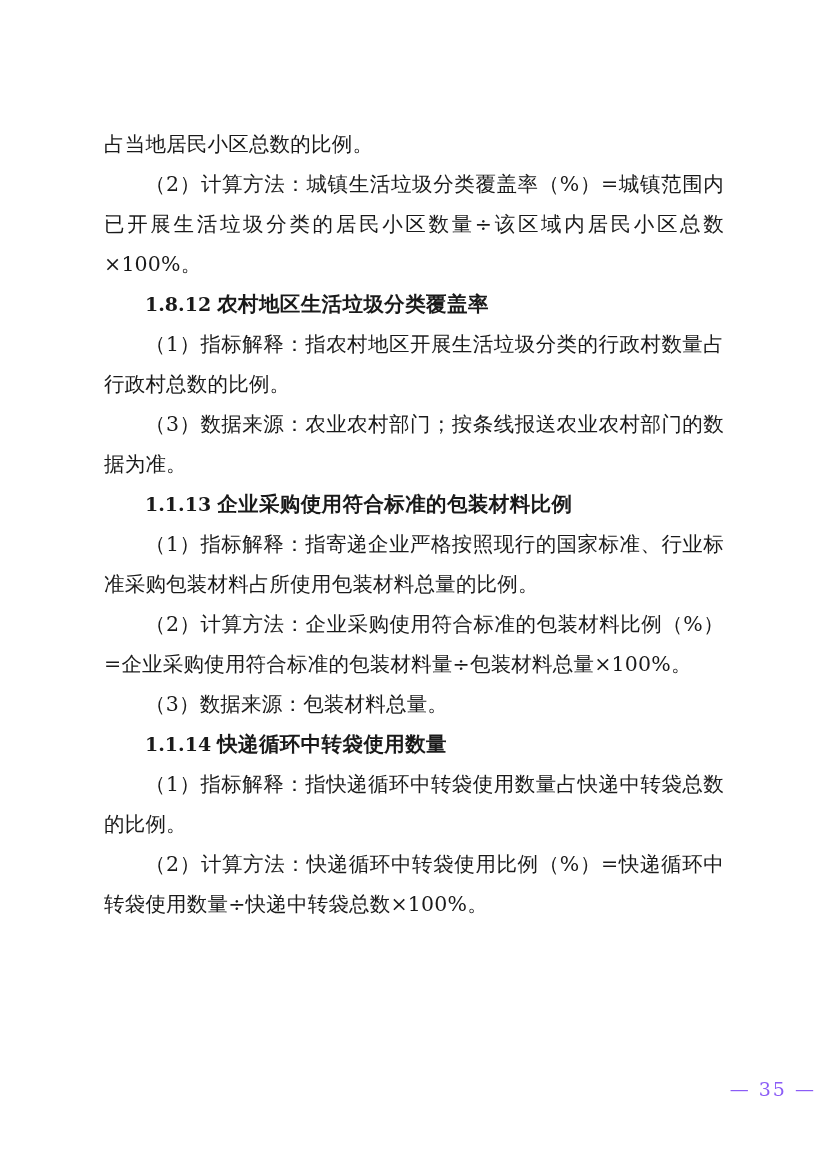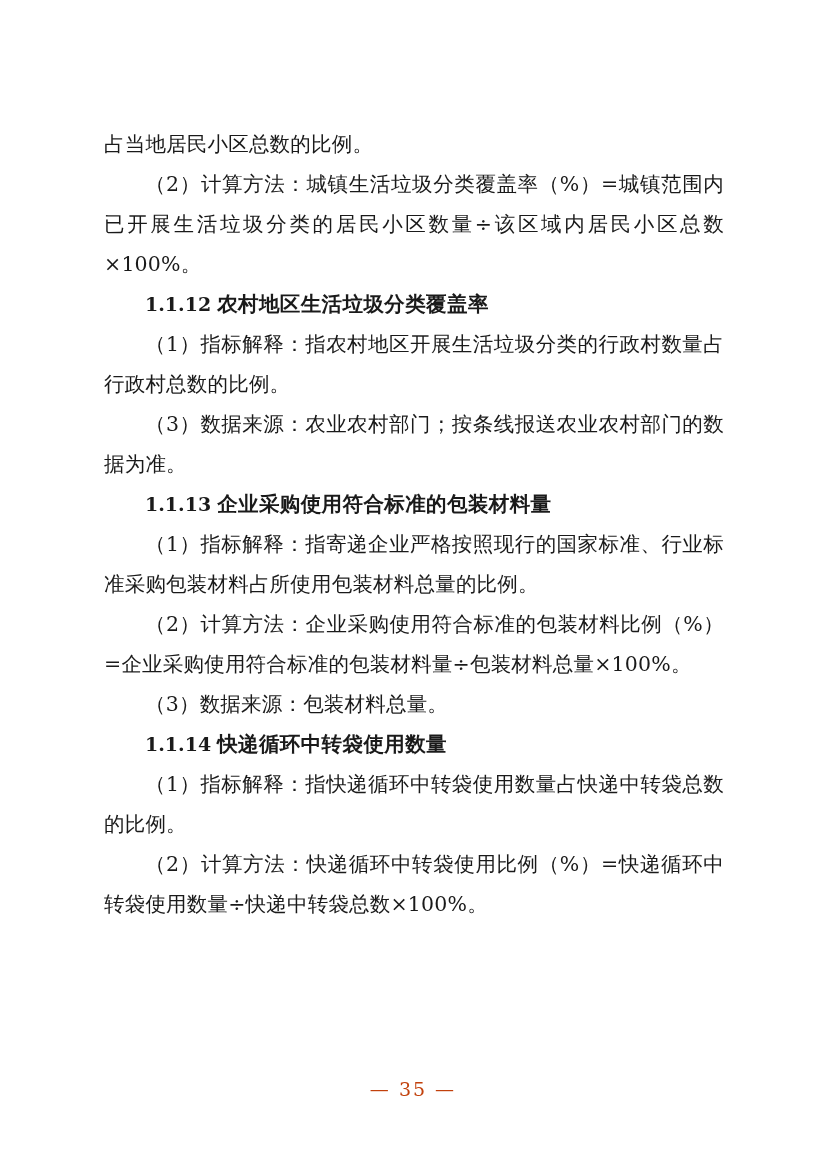--- a/index.html
+++ b/index.html
@@ -52,41 +52,41 @@
     margin-right: 6px;
   }
   .lbl {
     font-weight: normal;
   }
   .footer {
     position: absolute;
     left: 0;
     top: 1078px;
     width: 826px;
-    text-align: center;
+    text-align: right;
     font-size: 19px;
     letter-spacing: 2px;
-    color: #c2410c;
+    color: #8b5cf6;
   }
   .footer .pagenum {
     display: inline-block;
     padding: 0 10px;
   }
 </style>
 </head>
 <body>
 
 <div class="page">
   <div class="content">
       <p class="para"><span>占当地居民小区总数的比例。</span></p>
       <p class="para indent"><span class="lbl">（2）计算方法：</span><span>城镇生活垃圾分类覆盖率（%）=城镇范围内已开展生活垃圾分类的居民小区数量÷该区域内居民小区总数×100%。</span></p>
-      <div class="heading"><span class="num">1.1.12</span><span>农村地区生活垃圾分类覆盖率</span></div>
+      <div class="heading"><span class="num">1.8.12</span><span>农村地区生活垃圾分类覆盖率</span></div>
       <p class="para indent"><span class="lbl">（1）指标解释：</span><span>指农村地区开展生活垃圾分类的行政村数量占行政村总数的比例。</span></p>
       <p class="para indent"><span class="lbl">（3）数据来源：</span><span>农业农村部门；按条线报送农业农村部门的数据为准。</span></p>
-      <div class="heading"><span class="num">1.1.13</span><span>企业采购使用符合标准的包装材料量</span></div>
+      <div class="heading"><span class="num">1.1.13</span><span>企业采购使用符合标准的包装材料比例</span></div>
       <p class="para indent"><span class="lbl">（1）指标解释：</span><span>指寄递企业严格按照现行的国家标准、行业标准采购包装材料占所使用包装材料总量的比例。</span></p>
       <p class="para indent"><span class="lbl">（2）计算方法：</span><span>企业采购使用符合标准的包装材料比例（%）=企业采购使用符合标准的包装材料量÷包装材料总量×100%。</span></p>
       <p class="para indent"><span class="lbl">（3）数据来源：</span><span>包装材料总量。</span></p>
       <div class="heading"><span class="num">1.1.14</span><span>快递循环中转袋使用数量</span></div>
       <p class="para indent"><span class="lbl">（1）指标解释：</span><span>指快递循环中转袋使用数量占快递中转袋总数的比例。</span></p>
       <p class="para indent"><span class="lbl">（2）计算方法：</span><span>快递循环中转袋使用比例（%）=快递循环中转袋使用数量÷快递中转袋总数×100%。</span></p>
     </div>
   <div class="footer">
     <span class="pagenum">— 35 —</span>
   </div>

